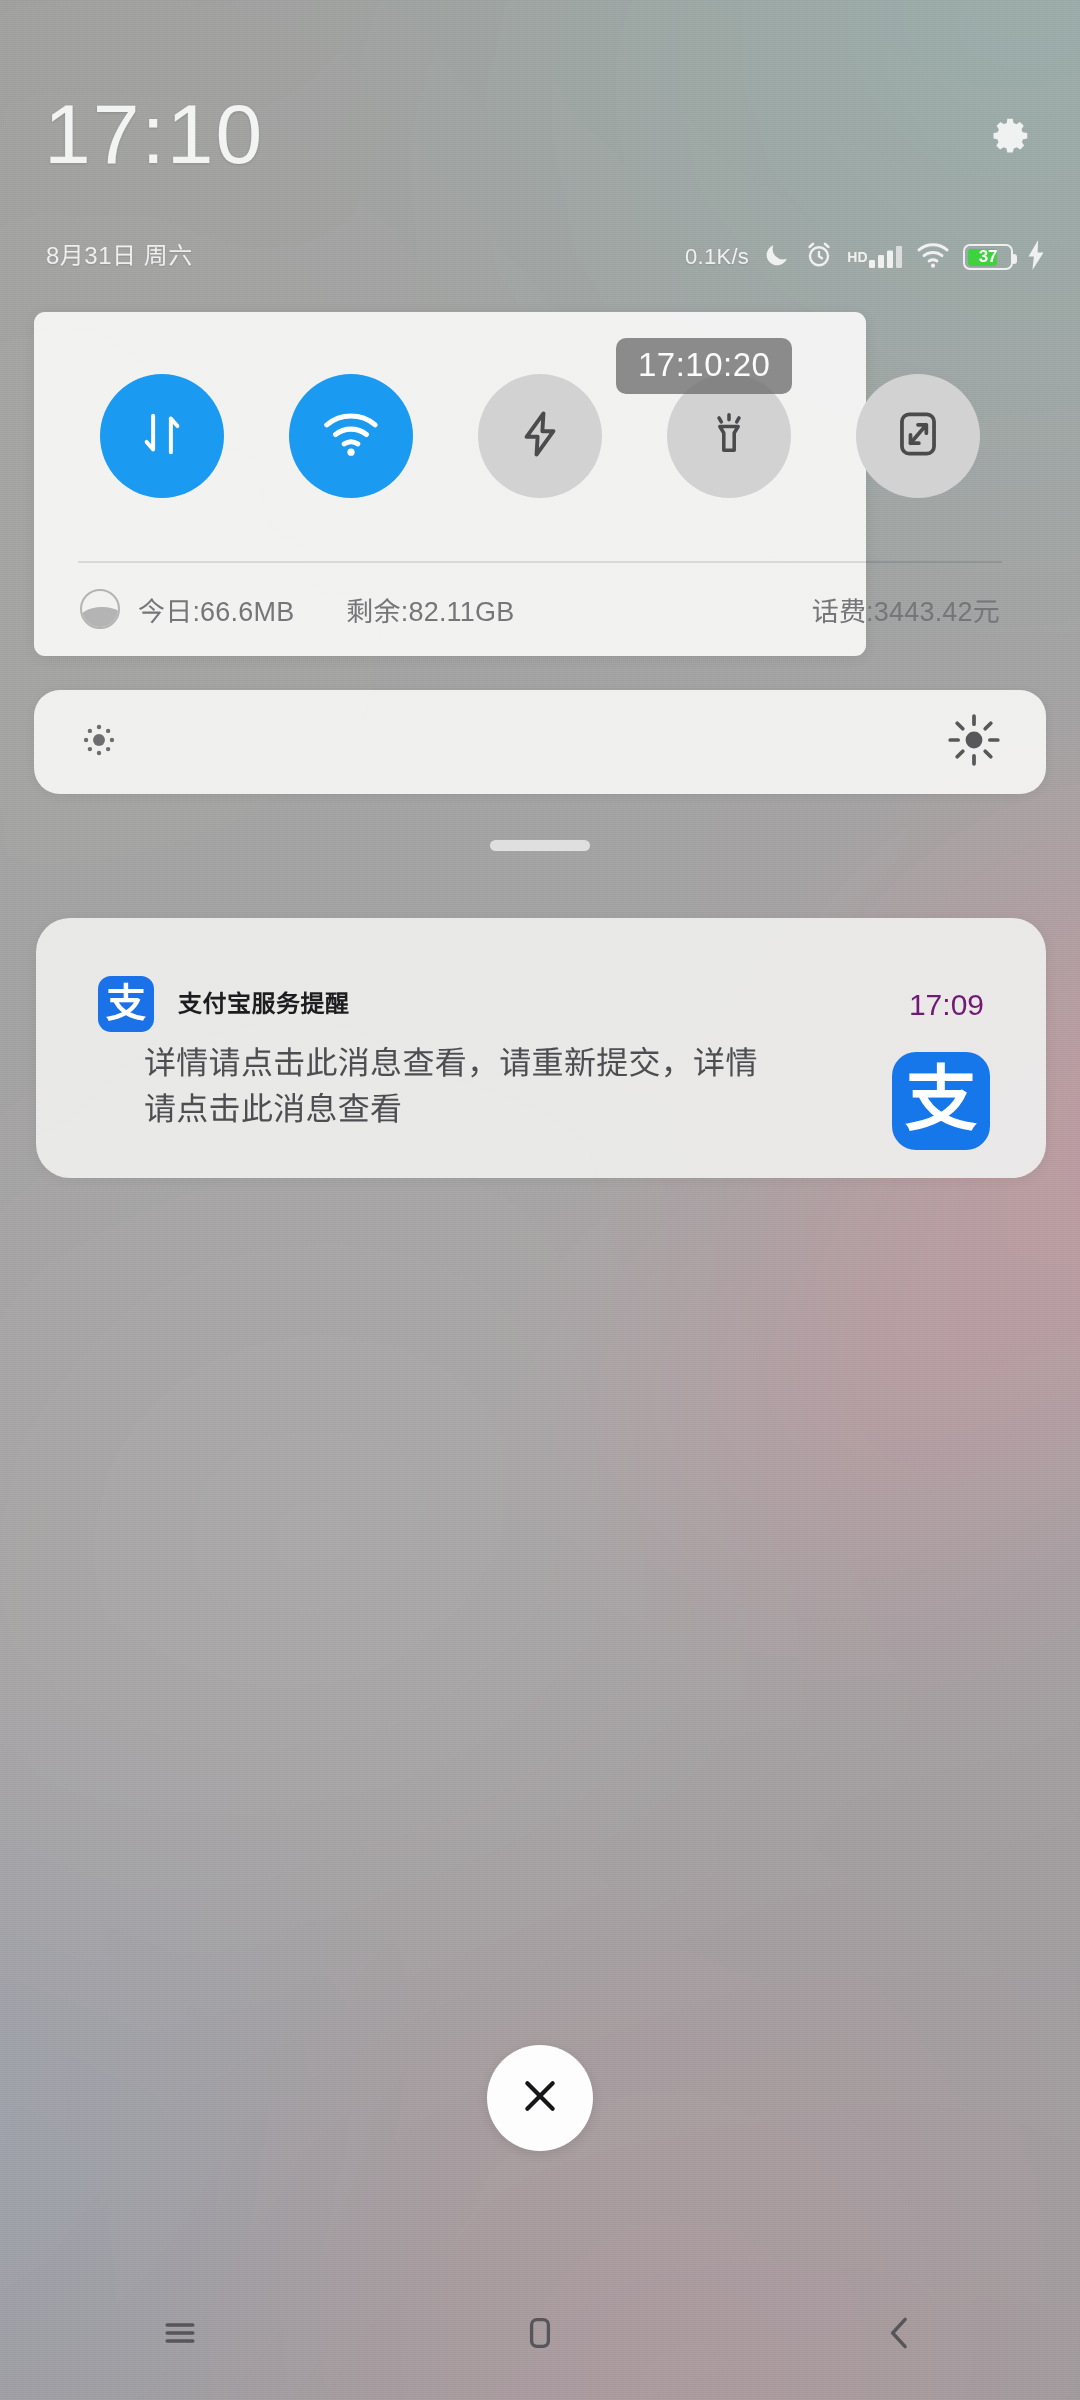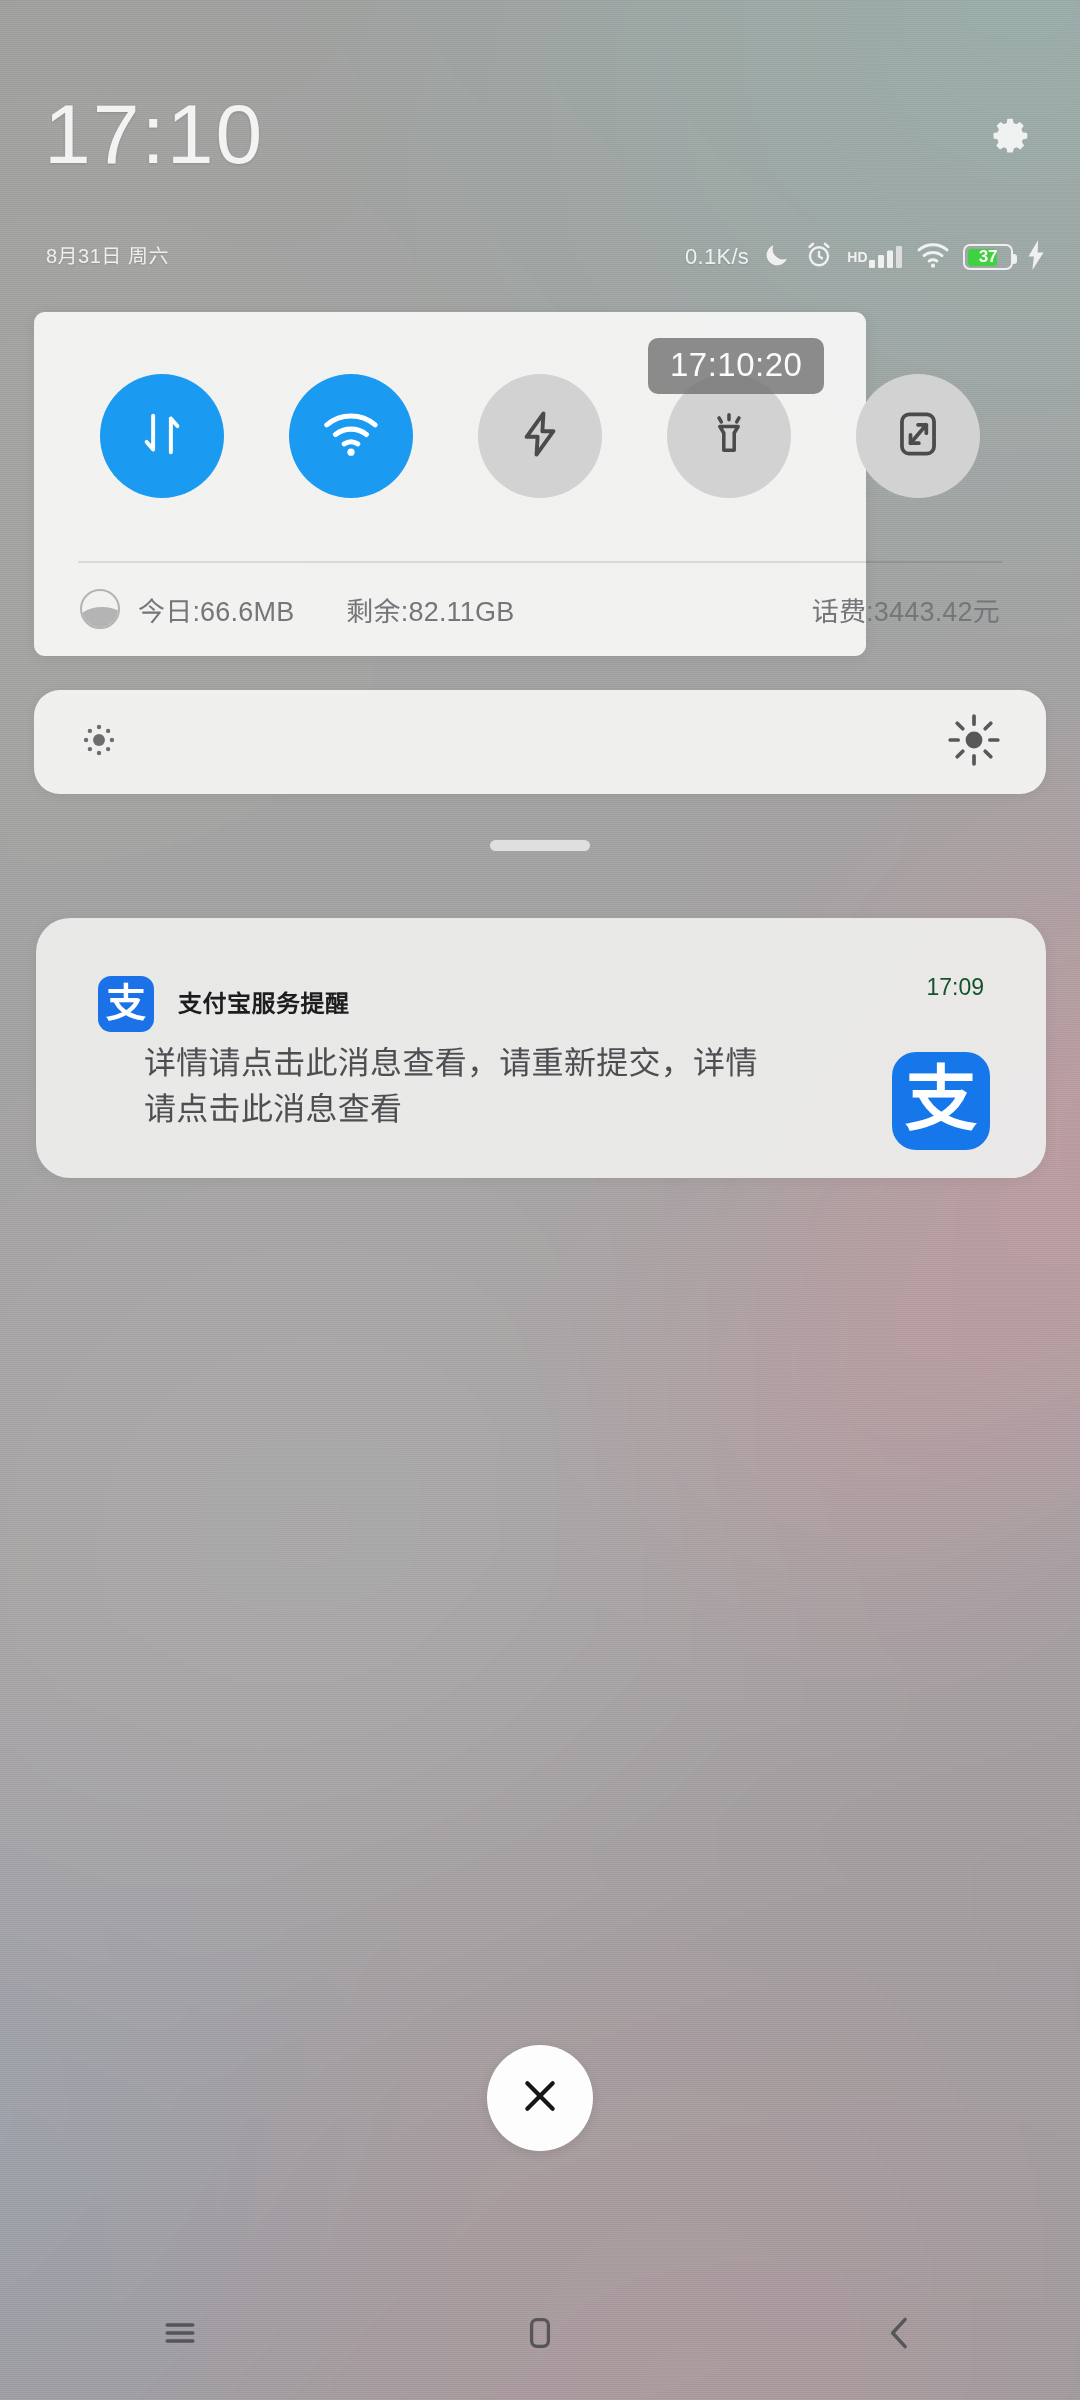--- a/index.html
+++ b/index.html
@@ -53,21 +53,21 @@
     text-shadow:0 1px 3px rgba(0,0,0,.13);
   }
   .gear-btn {
     position:absolute; right:42px; top:140px;
     width:56px; height:56px;
     transform:translateY(-50%);
     display:flex; align-items:center; justify-content:center;
   }
   .date-row {
     position:absolute; left:46px; top:240px;
-    font-size:20px; line-height:32px;
+    font-size:24px; line-height:32px;
     color:#efefef;
     letter-spacing:.5px;
     text-shadow:0 1px 2px rgba(0,0,0,.12);
     text-align:right;
   }
   .status-row {
     position:absolute; right:34px; top:240px;
     display:flex; align-items:center; gap:13px;
     height:34px;
   }
@@ -151,21 +151,21 @@
     content:""; position:absolute; left:-6px; bottom:-4px;
     width:52px; height:24px;
     background:#b4b4b4;
     border-radius:50% 50% 0 0 / 70% 70% 0 0;
   }
   .stat-today { margin-right:52px; }
   .stat-fee { margin-left:auto; }
 
   
   .time-badge {
-    position:absolute; left:648px; top:338px;
+    position:absolute; left:616px; top:338px;
     padding:10px 22px 12px;
     background:rgba(112,112,112,.80);
     border-radius:10px;
     font-size:33px; line-height:34px; font-weight:400;
     color:#fbfbfb;
     letter-spacing:.5px;
   }
 
   
   .brightness {
@@ -207,22 +207,22 @@
   .app-icon-sm span {
     color:#fff; font-size:40px; line-height:40px; font-weight:700;
     font-family:"DejaVu Sans","Liberation Sans",sans-serif;
     transform:translateY(-1px);
   }
   .notif-title {
     font-size:24px; line-height:40px; font-weight:700;
     color:#1d1d1f; letter-spacing:.5px;
   }
   .notif-time {
-    position:absolute; right:62px; top:56px;
-    font-size:23px; line-height:26px; color:#14532d;
+    position:absolute; right:62px; top:74px;
+    font-size:30px; line-height:26px; color:#701a75;
   }
   .notif-body {
     position:absolute; left:108px; top:122px;
     width:640px;
     font-size:32px; line-height:46px;
     color:#4e4e52; letter-spacing:.3px;
   }
   .app-icon-lg {
     position:absolute; right:56px; top:134px;
     width:98px; height:98px; border-radius:24px;

